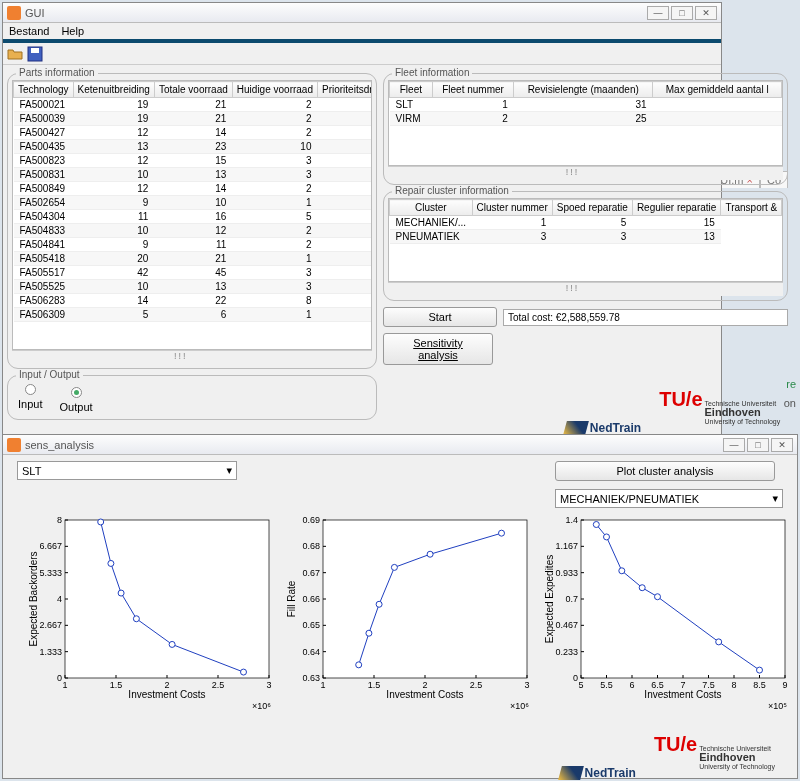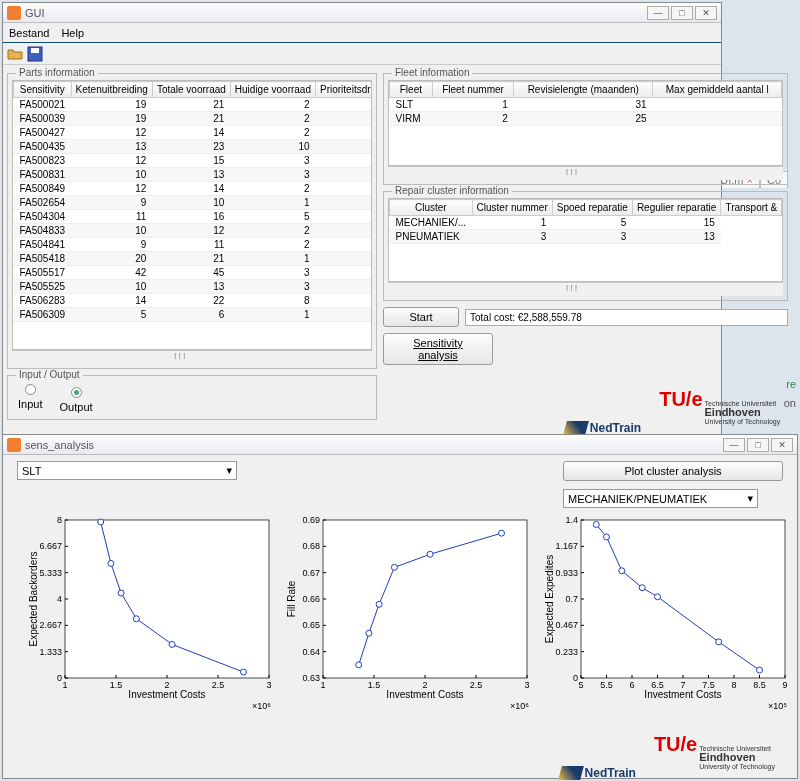--- a/index.html
+++ b/index.html
@@ -3,26 +3,26 @@
 <meta charset="utf-8">
 <style>
 * { margin: 0; padding: 0; box-sizing: border-box; font-family: Tahoma, sans-serif; font-size: 11px; }
 body { background: #dce4ec; width: 800px; height: 781px; overflow: hidden; }
 .window { background: #f0f0f0; border: 1px solid #888; position: absolute; }
 .titlebar { background: linear-gradient(#fdfdfd, #e8eaf0); height: 20px; display: flex; align-items: center; padding: 0 4px; border-bottom: 1px solid #bbb; }
 .titlebar-icon { width: 14px; height: 14px; margin-right: 4px; background: #f08030; border-radius: 2px; }
 .titlebar-text { flex: 1; color: #555; }
 .titlebar-btns { display: flex; gap: 2px; }
 .tbtn { width: 22px; height: 14px; border: 1px solid #aaa; background: #f5f5f5; display: flex; align-items: center; justify-content: center; font-size: 9px; color: #555; }
-.menubar { background: #f0f0f0; height: 20px; display: flex; align-items: center; padding: 0 6px; gap: 12px; border-bottom: 1px solid #0c4a6e; }
+.menubar { background: #f0f0f0; height: 20px; display: flex; align-items: center; padding: 0 6px; gap: 12px; border-bottom: 4px solid #0c4a6e; }
 .menuitem { cursor: default; }
 .toolbar { background: #f0f0f0; height: 22px; display: flex; align-items: center; padding: 0 4px; gap: 4px; border-bottom: 1px solid #ccc; }
 .ticon { width: 16px; height: 16px; }
 .body { padding: 4px; display: flex; gap: 6px; }
-.groupbox { border: 1px solid #bbb; border-radius: 0; padding: 6px 4px 4px; position: relative; margin-top: 4px; }
+.groupbox { border: 1px solid #bbb; border-radius: 11px; padding: 6px 4px 4px; position: relative; margin-top: 4px; }
 .grouplabel { position: absolute; top: -7px; left: 8px; background: #f0f0f0; padding: 0 3px; color: #555; font-size: 10px; }
 .tablewrap { overflow: auto; border: 1px solid #bbb; background: #fff; }
 table { border-collapse: collapse; width: 100%; }
 th { background: linear-gradient(#fdfdfd,#ececec); border: 1px solid #ccc; padding: 2px 4px; font-weight: normal; text-align: center; white-space: nowrap; font-size: 10px; }
 td { border-bottom: 1px solid #eee; padding: 1px 6px; text-align: right; font-size: 10px; }
 td:first-child { text-align: left; }
 tr:nth-child(even) td { background: #f7f7f7; }
 .scrollbar { height: 14px; background: #f0f0f0; border-top: 1px solid #ccc; position: relative; }
 .scrollbar::after { content: "!!!"; position: absolute; left: 45%; top: 0; color: #888; font-size: 9px; letter-spacing: 2px; }
 .btn { background: linear-gradient(#fdfdfd,#e6e6e6); border: 1px solid #999; border-radius: 3px; padding: 3px 12px; text-align: center; }
@@ -81,21 +81,21 @@
       </svg>
   </div>
   <div class="body">
     <div class="left-col">
       <div class="groupbox">
         <div class="grouplabel">Parts information</div>
         <div class="tablewrap" style="height:270px;">
           <table>
             <thead>
                 <tr id="parts-head">
-                  <th>Sensitivity</th>
+                  <th>Technology</th>
                   <th>Ketenuitbreiding</th>
                   <th>Totale voorraad</th>
                   <th>Huidige voorraad</th>
                   <th>Prioriteitsdrempel</th>
                 </tr>
               </thead>
             <tbody id="parts-body">
                 <tr>
                   <td>FA500021</td>
                   <td>19</td>
@@ -285,21 +285,21 @@
                   <td>3</td>
                   <td>3</td>
                   <td>13</td>
                 </tr>
               </tbody>
           </table>
         </div>
         <div class="scrollbar"></div>
       </div>
       <div style="display:flex; align-items:center; margin-top:6px;">
-        <div class="btn" style="width:76px;">Start</div>
+        <div class="btn" style="width:114px;">Start</div>
         <div class="textfield">Total cost: €2,588,559.78</div>
       </div>
       <div style="margin-top:6px;">
         <div class="btn" style="width:110px;text-decoration:underline;">Sensitivity analysis</div>
       </div>
       <div class="logos" style="margin-top:8px;">
         <div class="nedtrain"><div class="ned-icon"></div>NedTrain</div>
         <div class="tue">
           <span class="tue-big">TU/e</span>
           <div class="tue-text">Technische Universiteit<br><b>Eindhoven</b><br>University of Technology</div>
@@ -322,21 +322,21 @@
   <div style="padding:6px 14px;">
     <div style="display:flex; justify-content:space-between;">
       <div style="display:flex; flex-direction:column; gap:8px;">
         <div class="dropdown" style="width:220px;">
             <span>SLT</span>
             <span>▾</span>
           </div>
       </div>
       <div style="display:flex; flex-direction:column; gap:8px;">
         <div class="btn" style="width:220px;">Plot cluster analysis</div>
-        <div class="dropdown" style="width:195px;">
+        <div class="dropdown" style="width:228px;">
             <span>MECHANIEK/PNEUMATIEK</span>
             <span>▾</span>
           </div>
       </div>
     </div>
     <div class="charts-row" id="charts-row">
         <div><svg class="chart" width="250" height="200">
             <rect x="38" y="8" width="204" height="158" fill="#fff" stroke="#000" stroke-width="0.7"></rect>
             <line x1="38" y1="166" x2="41" y2="166" stroke="#000"></line>
             <text x="35" y="169" text-anchor="end">0</text>

